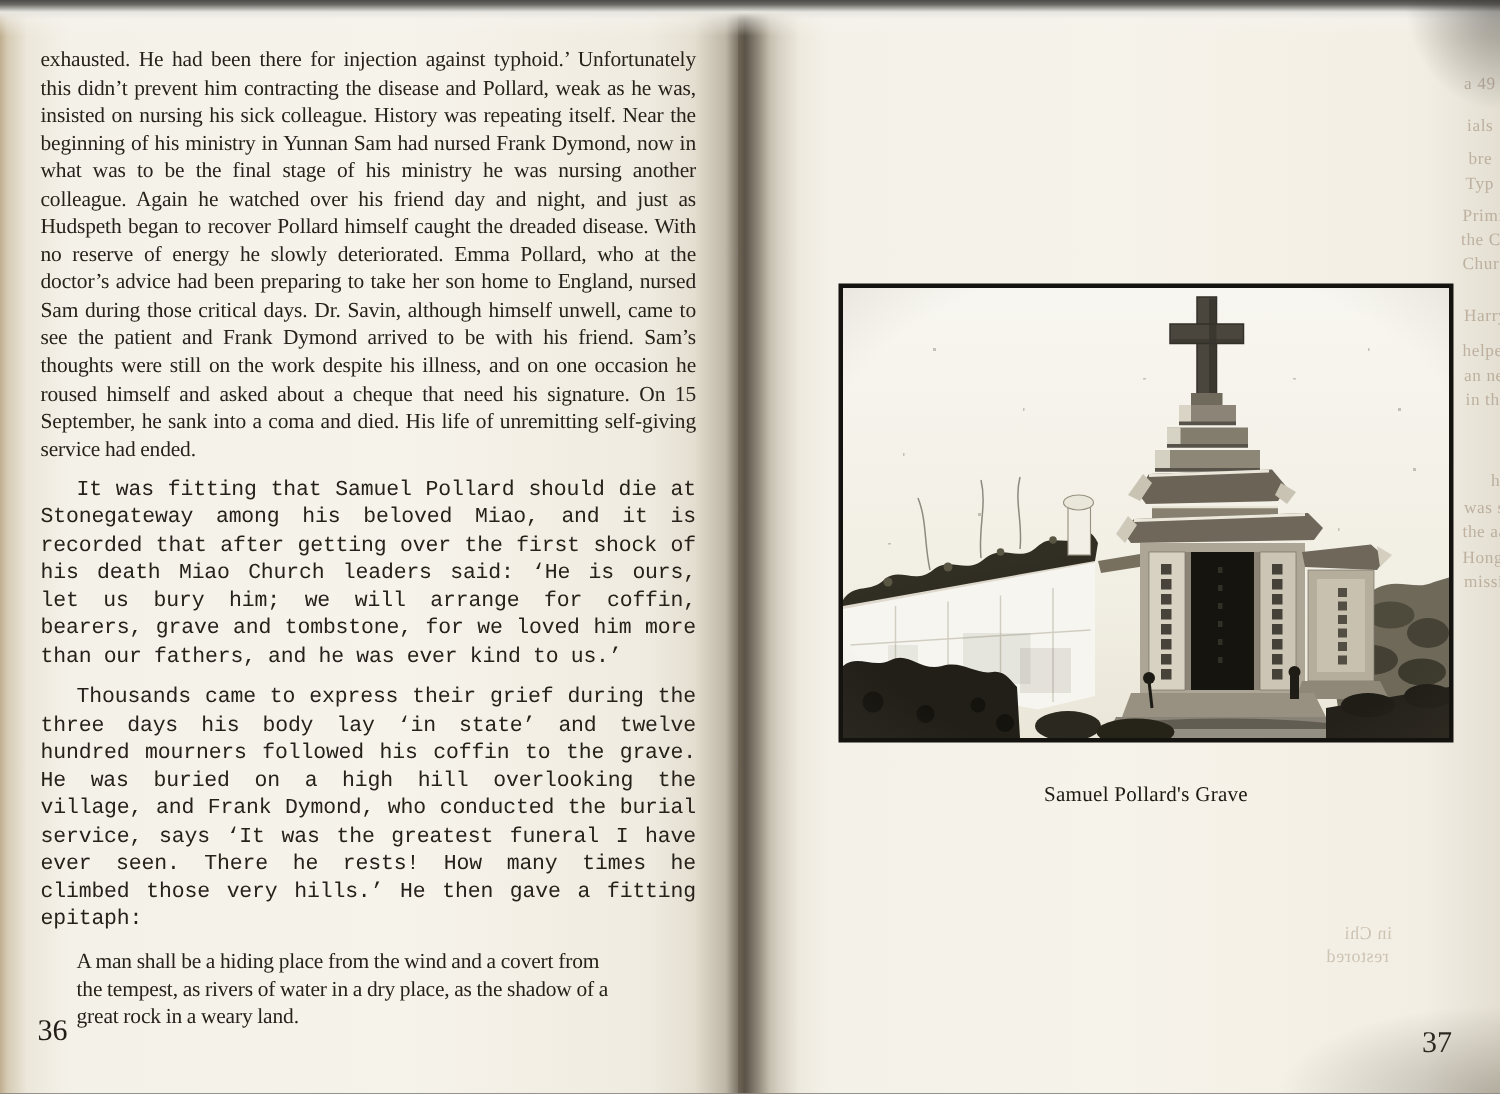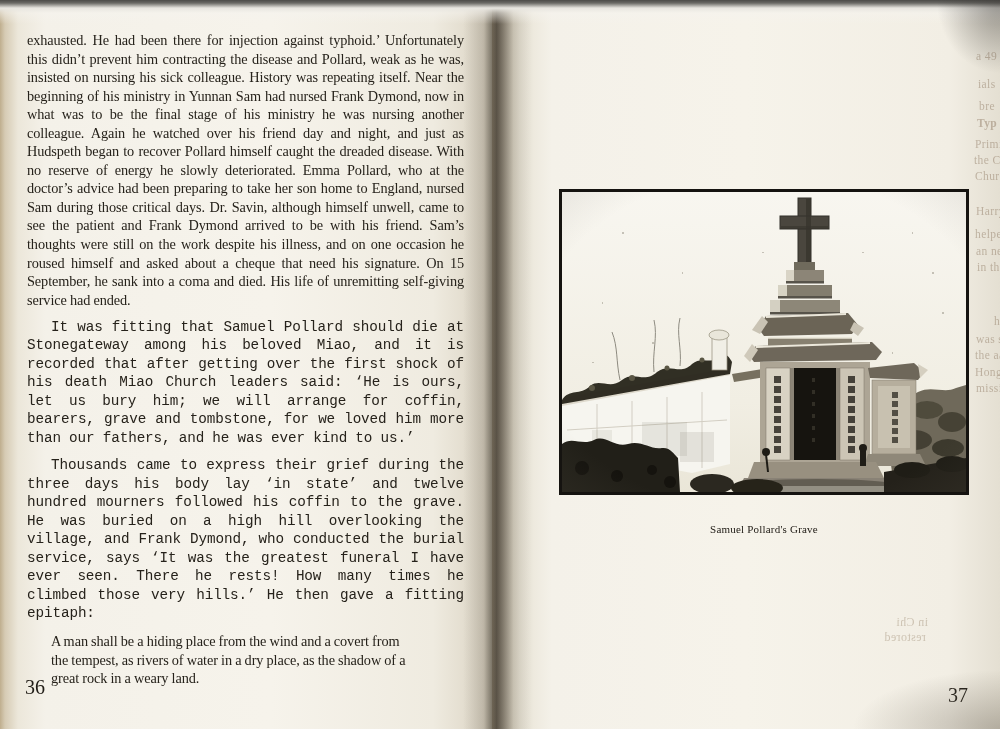--- a/index.html
+++ b/index.html
@@ -45,21 +45,21 @@
   .pagenum{position:absolute;font-size:20px;color:#211d17;}
   .pn-left{left:25px;top:676px;}
   .pn-right{left:948px;top:684px;}
   .photo-frame{
     position:absolute;left:559px;top:189px;width:404px;height:300px;
     border:3px solid #151310;background:#f2efe7;
   }
   .photo-frame svg{display:block;}
   .caption{
     position:absolute;left:559px;top:523px;width:410px;text-align:center;
-    font-size:11px;letter-spacing:.2px;color:#1d1913;
+    font-size:14px;letter-spacing:.2px;color:#1d1913;
   }
   .bleed-layer{position:absolute;left:0;top:0;width:1000px;height:562px;pointer-events:none;padding-left:19px;}
   .bleed{
     position:absolute;font-size:11.5px;color:rgba(128,106,80,.42);
     filter:blur(.4px);letter-spacing:.4px;white-space:nowrap;
   }
   .bleed.mirrored{transform:scaleX(-1);color:rgba(138,116,90,.36);font-size:12px;}
 </style>
 </head>
 <body>
@@ -271,21 +271,21 @@
     </svg>
   </div>
 
   <div class="caption">Samuel Pollard's Grave</div>
   <div class="pagenum pn-right">37</div>
 
   <div class="bleed-layer">
       <span class="bleed" style="left: 976px; top: 50px;">a 49</span>
       <span class="bleed" style="left: 978px; top: 78px;">ials</span>
       <span class="bleed" style="left: 979px; top: 100px; text-align: right;">bre</span>
-      <span class="bleed" style="left: 977px; top: 117px; font-weight: bold;">Typ</span>
+      <span class="bleed" style="left: 977px; top: 117px;">Typ</span>
       <span class="bleed" style="left: 975px; top: 138px;">Primit</span>
       <span class="bleed" style="left: 974px; top: 154px;">the Chu</span>
       <span class="bleed" style="left: 975px; top: 170px;">Church</span>
       <span class="bleed" style="left: 976px; top: 205px;">Harry</span>
       <span class="bleed" style="left: 975px; top: 228px;">helped</span>
       <span class="bleed" style="left: 976px; top: 245px;">an nee</span>
       <span class="bleed" style="left: 977px; top: 261px;">in the</span>
       <span class="bleed" style="left: 994px; top: 315px;">hum</span>
       <span class="bleed" style="left: 976px; top: 333px;">was s</span>
       <span class="bleed" style="left: 975px; top: 349px;">the aa</span>

